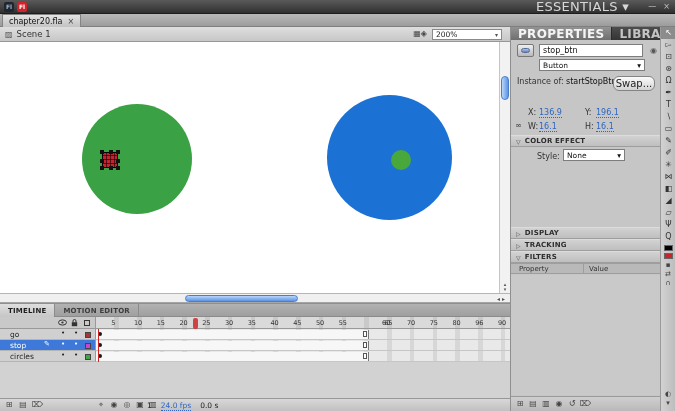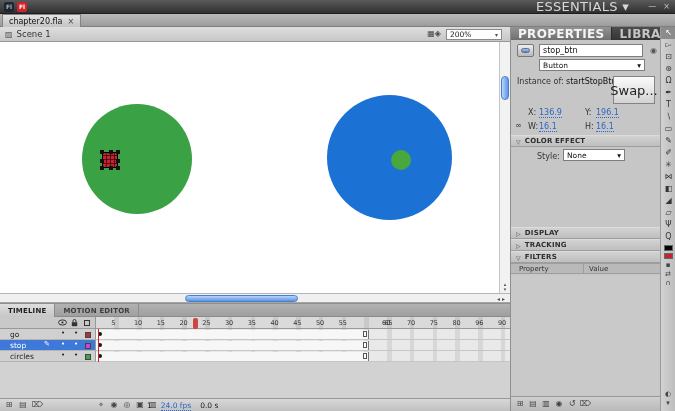--- a/index.html
+++ b/index.html
@@ -27,21 +27,21 @@
     display:flex;align-items:center;gap:5px;font-size:8px;color:#111;}
   #doc-tab .close{color:#444;font-size:8px;}
 
   
   #editbar{position:absolute;left:0;top:27px;width:510px;height:15px;
     background:linear-gradient(#dedede,#c7c7c7);border-bottom:1px solid #979797;
     display:flex;align-items:center;padding:0 5px;}
   #scene-icon{font-size:8px;color:#555;margin-right:4px;}
   #scene-label{font-size:8.5px;color:#333;}
   #eb-right{position:absolute;right:8px;display:flex;align-items:center;gap:5px;}
-  #zoom-box{width:56px;height:11px;background:#fff;border:1px solid #8a8a8a;
+  #zoom-box{width:70px;height:11px;background:#fff;border:1px solid #8a8a8a;
     display:flex;align-items:center;justify-content:space-between;padding:0 3px;font-size:7.5px;}
   #zoom-box .arw{font-size:6px;color:#555;}
 
   
   #stage{position:absolute;left:0;top:42px;width:499px;height:251px;background:#fff;overflow:hidden;}
   .circle{position:absolute;border-radius:50%;}
   #green-circle{left:82px;top:62px;width:110px;height:110px;}
   #blue-circle{left:327px;top:53px;width:125px;height:125px;}
   #small-green-circle{left:391px;top:108px;width:20px;height:20px;}
   #sel-btn{position:absolute;left:102px;top:110px;width:16px;height:16px;border:1px solid #000;
@@ -126,23 +126,23 @@
     border-radius:3px;background:linear-gradient(#a9c6ea,#5b84c0);border:1px solid #5a6a92;}
   .txt{position:absolute;left:28px;top:0;width:104px;height:13px;border:1px solid #7d7d7d;
     background:#fff;font-family:inherit;font-size:8px;padding:0 3px;color:#111;}
   #panel-opt{position:absolute;right:3px;top:2px;font-size:8px;color:#555;}
   .dropdown{position:absolute;height:12px;border:1px solid #7d7d7d;background:#fff;
     display:flex;align-items:center;justify-content:space-between;padding:0 3px;font-size:7.5px;color:#111;}
   #dd-type{left:28px;top:32px;width:106px;}
   #row-instof{position:absolute;left:0;top:49px;width:100%;height:13px;}
   #instof-label{position:absolute;left:6px;top:1px;color:#333;}
   #instof-value{position:absolute;left:55px;top:1px;color:#111;}
-  #swap-btn{position:absolute;right:5px;top:0;width:42px;height:28px;border:1px solid #848484;
-    border-radius:0;background:linear-gradient(#fbfbfb,#d3d3d3);display:flex;align-items:center;
-    justify-content:center;font-size:13px;color:#222;}
+  #swap-btn{position:absolute;right:5px;top:0;width:42px;height:15px;border:1px solid #848484;
+    border-radius:6px;background:linear-gradient(#fbfbfb,#d3d3d3);display:flex;align-items:center;
+    justify-content:center;font-size:10px;color:#222;}
   .sec-hdr{position:absolute;left:0;width:100%;height:12px;
     background:linear-gradient(#d2d2d2,#bfbfbf);border-top:1px solid #dcdcdc;border-bottom:1px solid #9e9e9e;
     display:flex;align-items:center;gap:4px;padding-left:5px;font-size:7px;font-weight:bold;color:#2e2e2e;
     letter-spacing:.2px;}
   .tri{font-size:6px;color:#555;font-weight:normal;}
   #sec-pos{top:65px;} #sec-color{top:108px;} #sec-display{top:200px;}
   #sec-tracking{top:212px;} #sec-filters{top:224px;}
   .prow{position:absolute;width:100%;height:12px;font-size:8px;}
   #row-xy{top:81px;} #row-wh{top:95px;} #row-style{top:124px;}
   .plabel{position:absolute;color:#333;}

